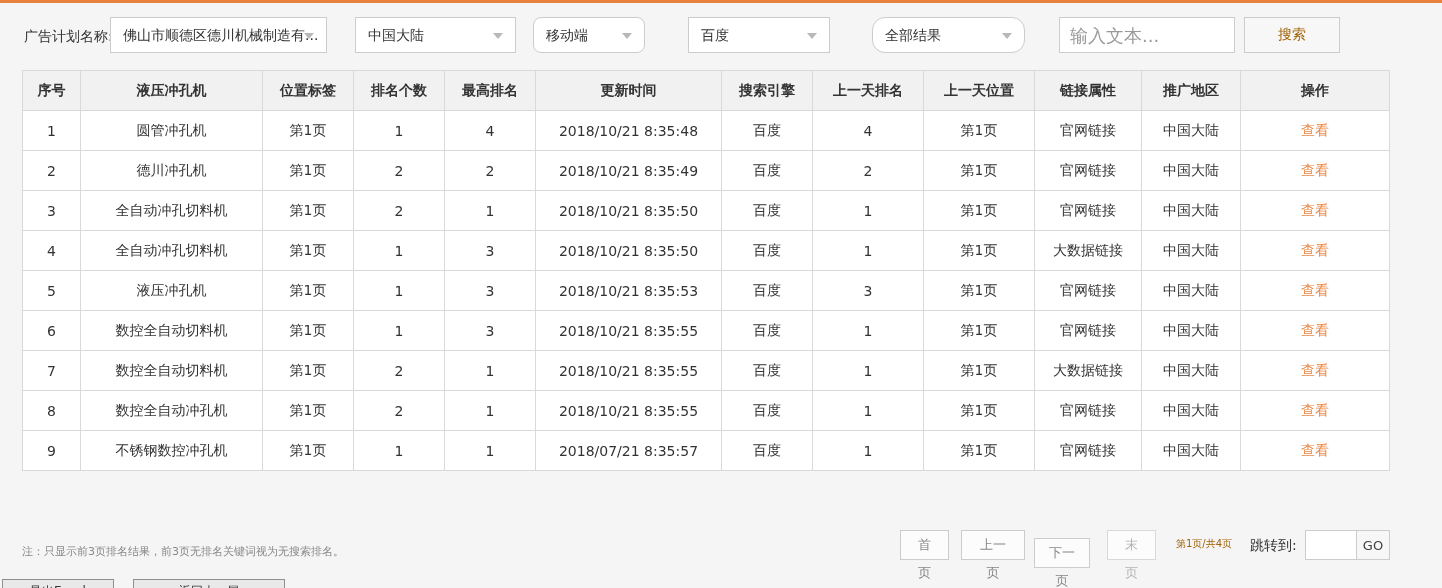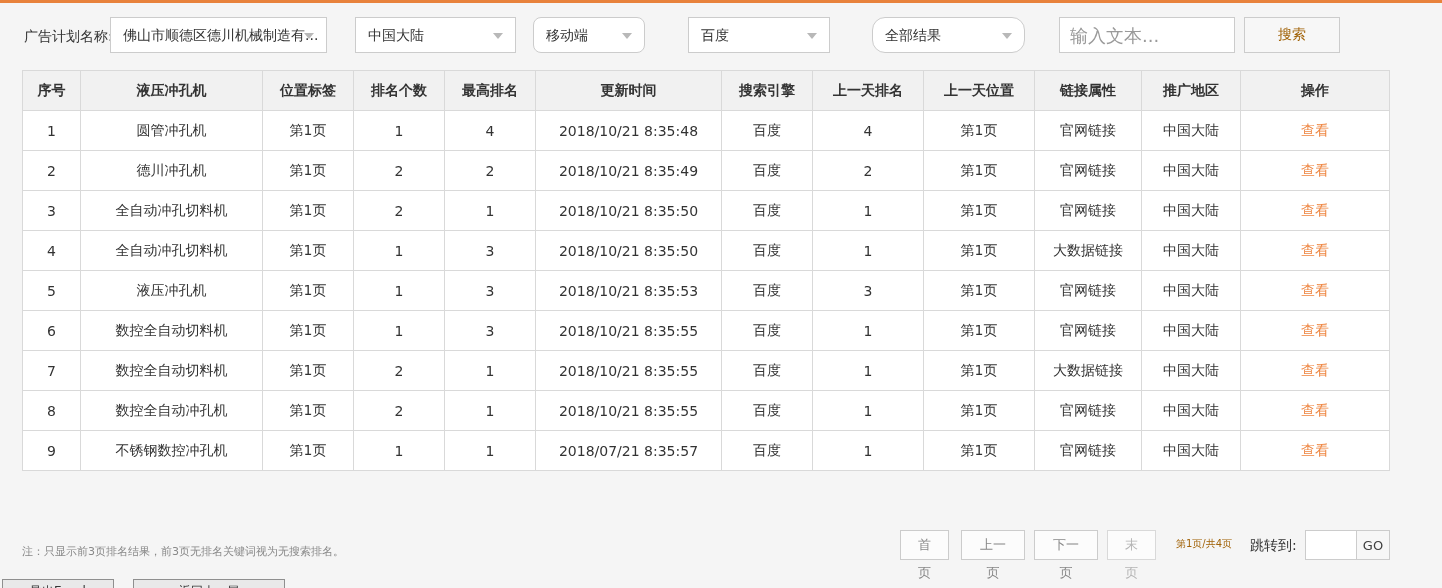--- a/index.html
+++ b/index.html
@@ -55,21 +55,21 @@
 
   
   #note { position:absolute; left:22px; top:544px; font-size:11px; color:#888; }
   .pg-btn {
     position:absolute; top:530px; height:30px; background:#fcfcfc;
     border:1px solid #ccc; color:#888; font-size:13px; font-family:inherit;
     cursor:pointer; padding:0 12px; line-height:28px; text-align:center;
   }
   #pg-first { left:900px;  width:49px; }
   #pg-prev  { left:961px;  width:64px; }
-  #pg-next  { left:1034px; width:64px; }
+  #pg-next  { left:1034px; width:56px;margin-top:8px; }
   #pg-last  { left:1107px; width:49px; color:#b5b5b5; border-color:#d9d9d9; }
   #pg-info  { position:absolute; left:1176px; top:537px; font-size:10px; color:#a16207; }
   #jump-label { position:absolute; left:1250px; top:537px; font-size:14px; color:#333; }
   #jump-input {
     position:absolute; left:1305px; top:530px; width:52px; height:30px;
     border:1px solid #ccc; background:#fff; font-family:inherit; padding:0 6px;
   }
   #go-btn {
     position:absolute; left:1356px; top:530px; width:34px; height:30px;
     border:1px solid #ccc; background:#f7f7f7; color:#404040; font-size:13px;

